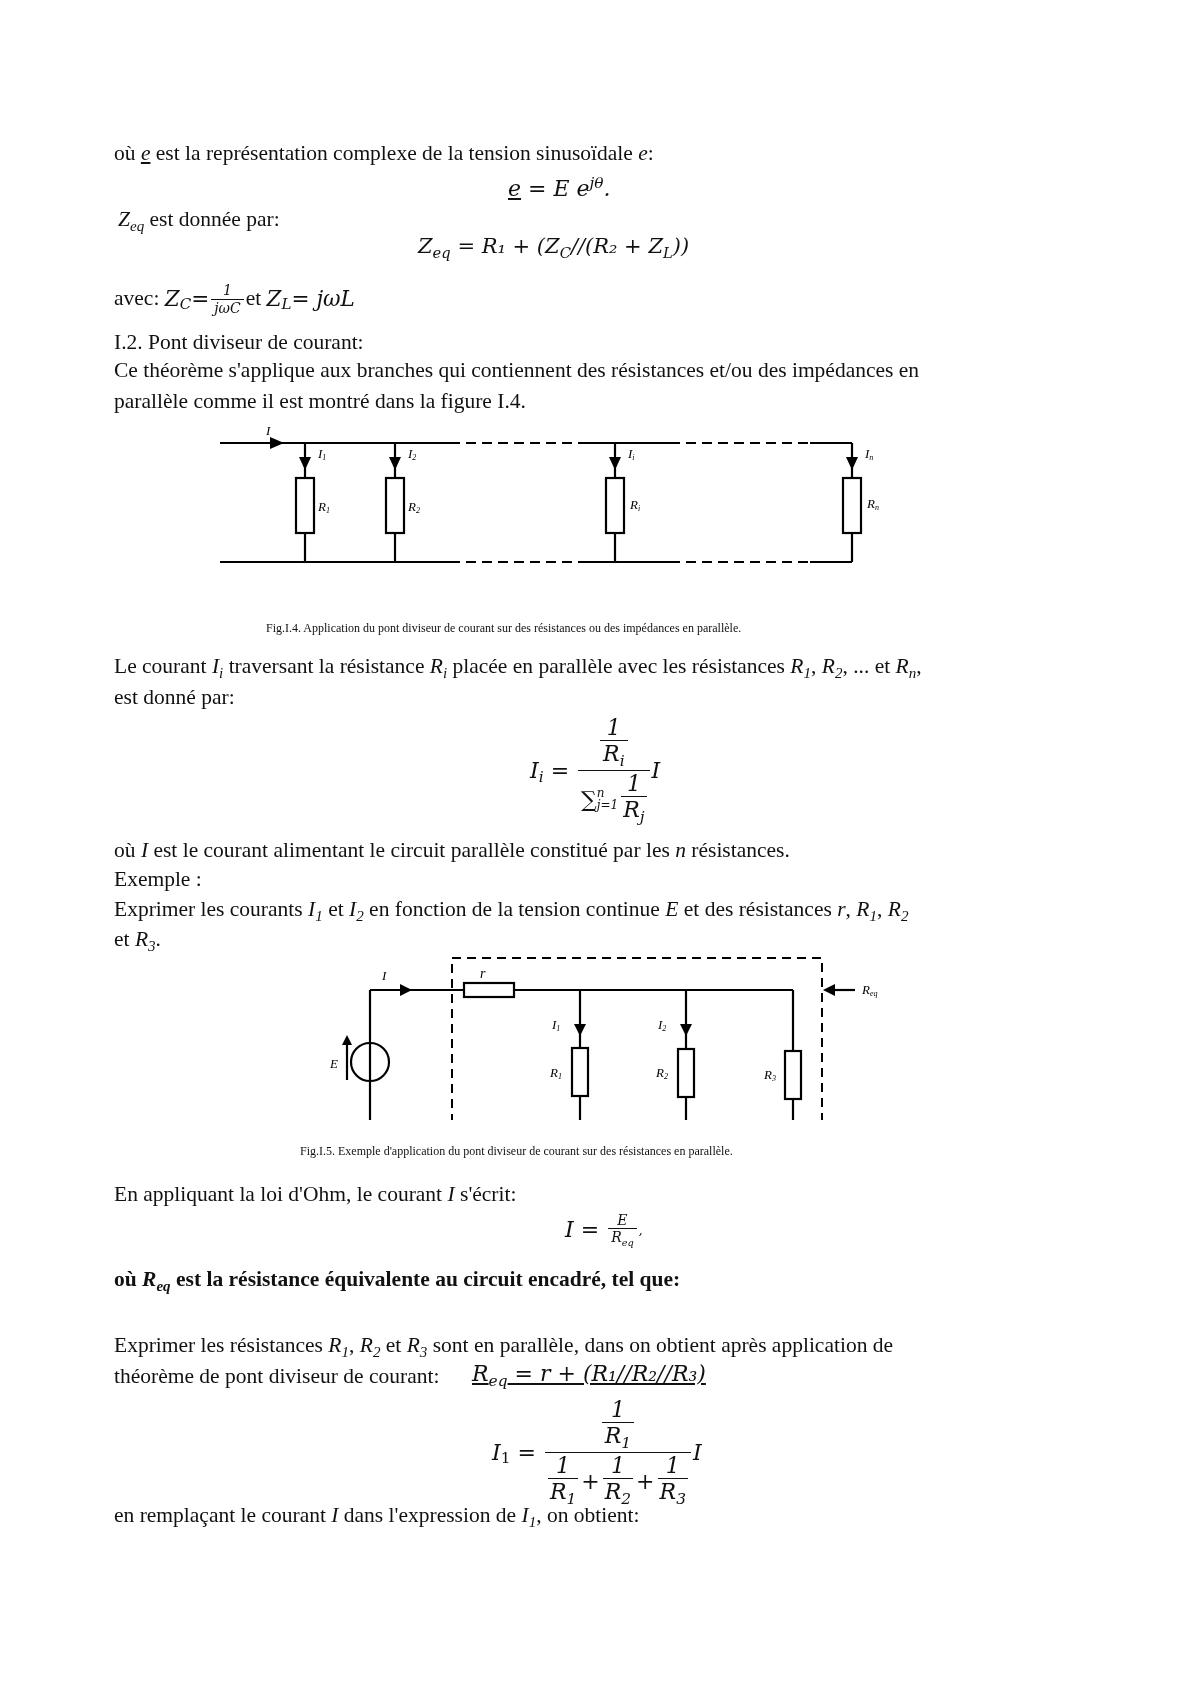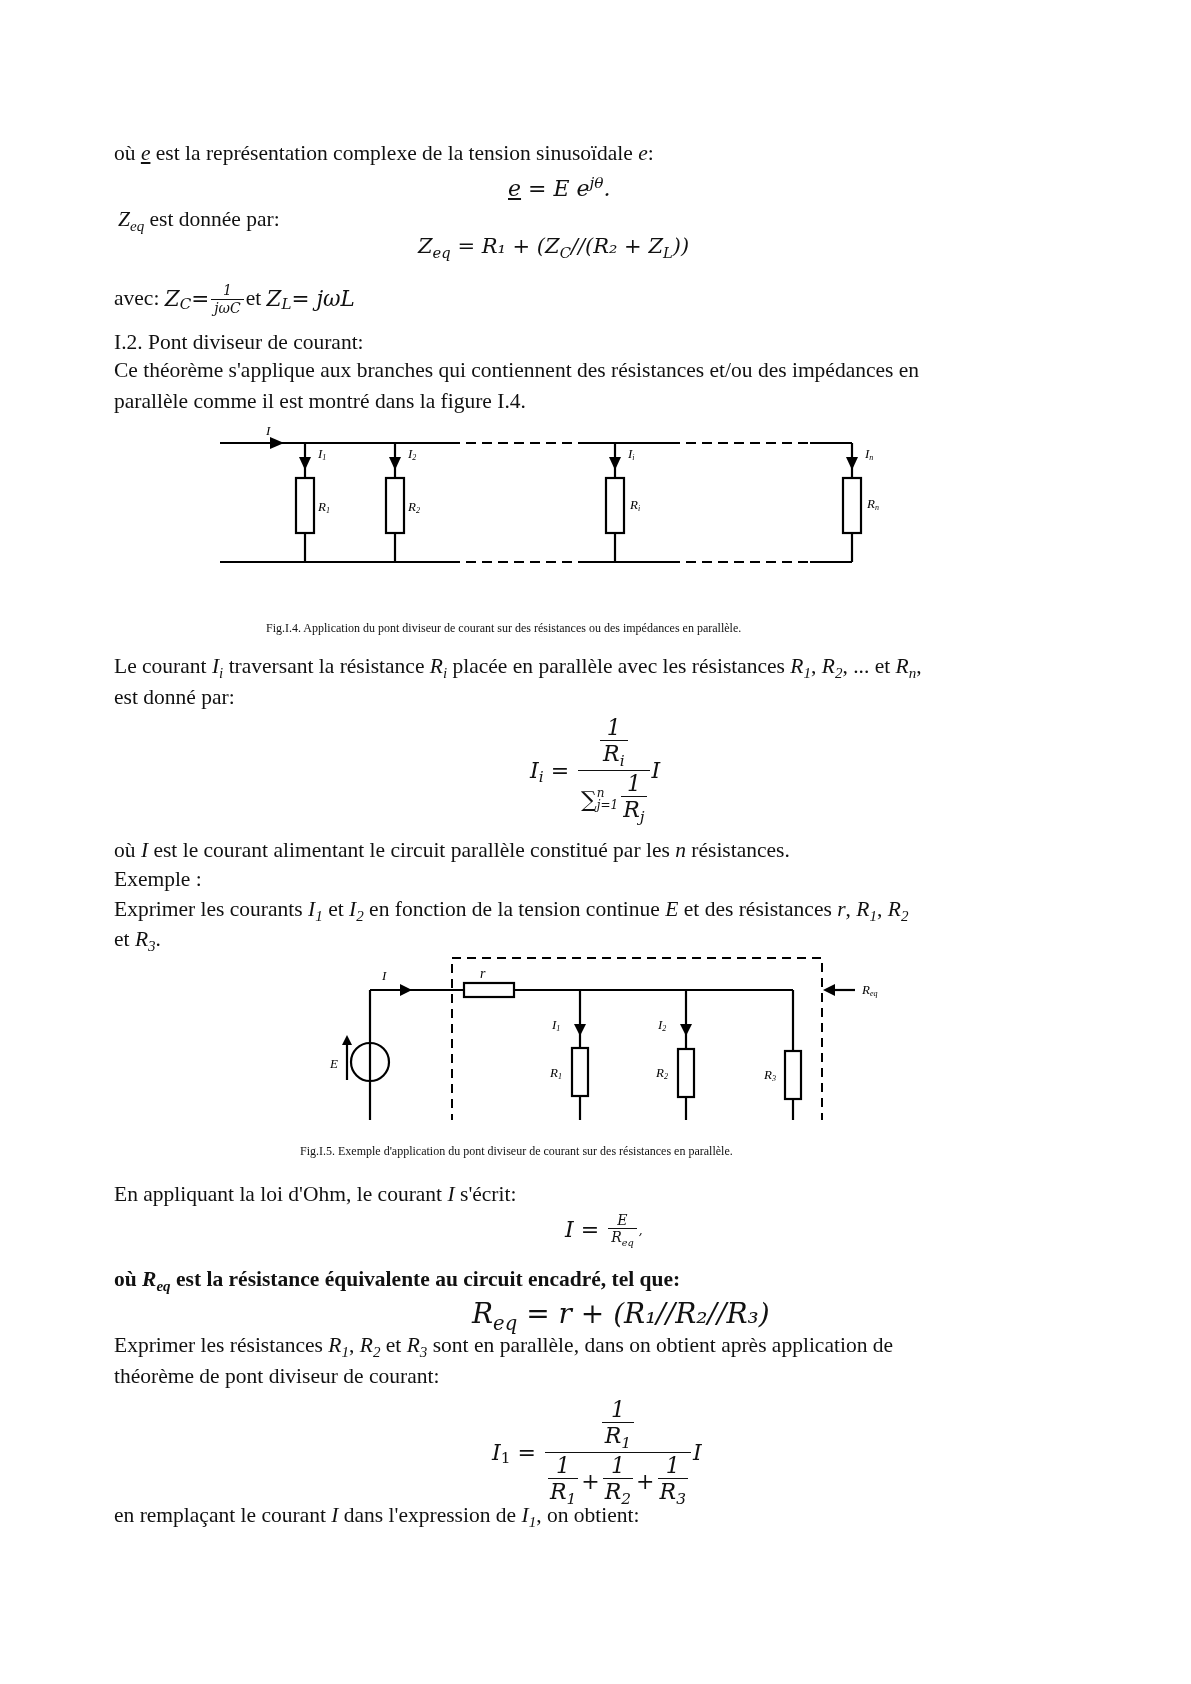--- a/index.html
+++ b/index.html
@@ -190,21 +190,21 @@
       <span class="n">E</span>
       <span class="d"><span>R</span><sub>eq</sub></span>
     </span>
   <span style="font-size:12px;"> ,</span>
 </div>
 
 <div class="t" style="left:114px;top:1267px;font-weight:bold;">
   <span>où </span><span class="i">R</span><sub class="i">eq</sub><span> est la résistance équivalente au circuit encadré, tel que:</span>
 </div>
 
-<div class="t m" style="left:472px;top:1297px;font-size:28px;">
+<div class="t m" style="left:472px;top:1361px;font-size:22px;text-decoration:underline;">
   <span>R</span><sub>eq</sub><span> = r + (R₁//R₂//R₃)</span>
 </div>
 
 <div class="t" style="left:114px;top:1333px;">
   <span>Exprimer les résistances </span><span class="i">R</span><sub class="i">1</sub><span>, </span><span class="i">R</span><sub class="i">2</sub><span> et </span><span class="i">R</span><sub class="i">3</sub><span> sont en parallèle, dans on obtient après application de</span>
 </div>
 <div class="t" style="left:114px;top:1364px;">théorème de pont diviseur de courant:</div>
 
 <div style="position:absolute;left:492px;top:1397px;display:flex;align-items:center;font-size:22px;" class="m">
   <span>I</span>

